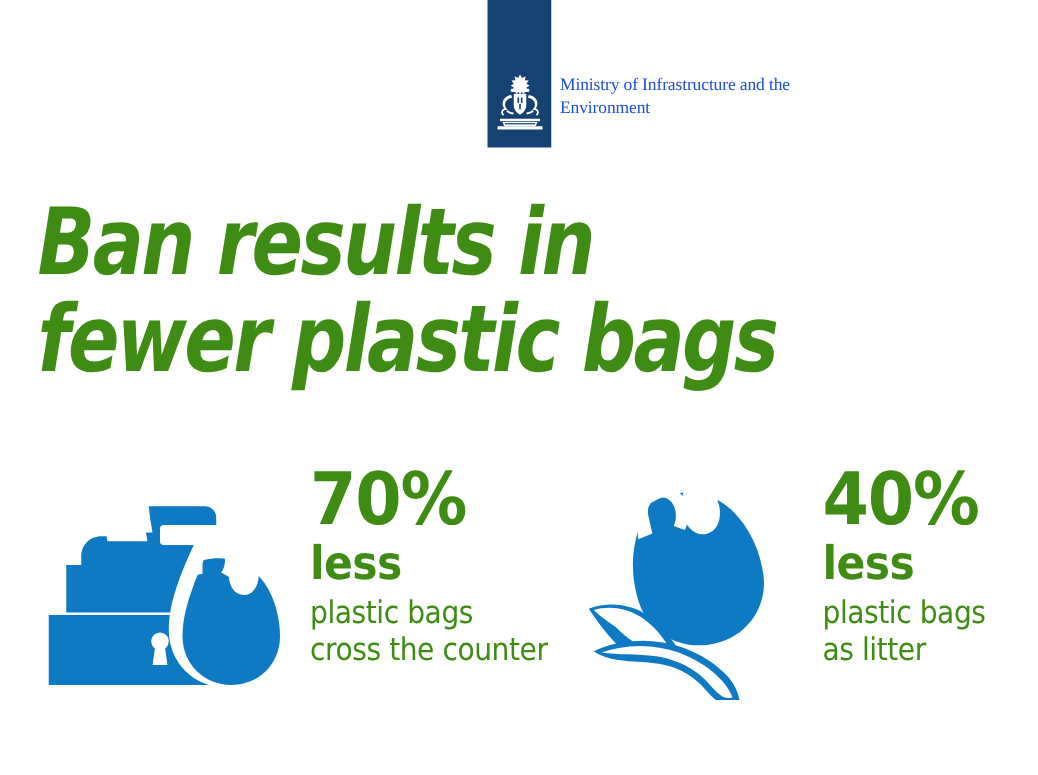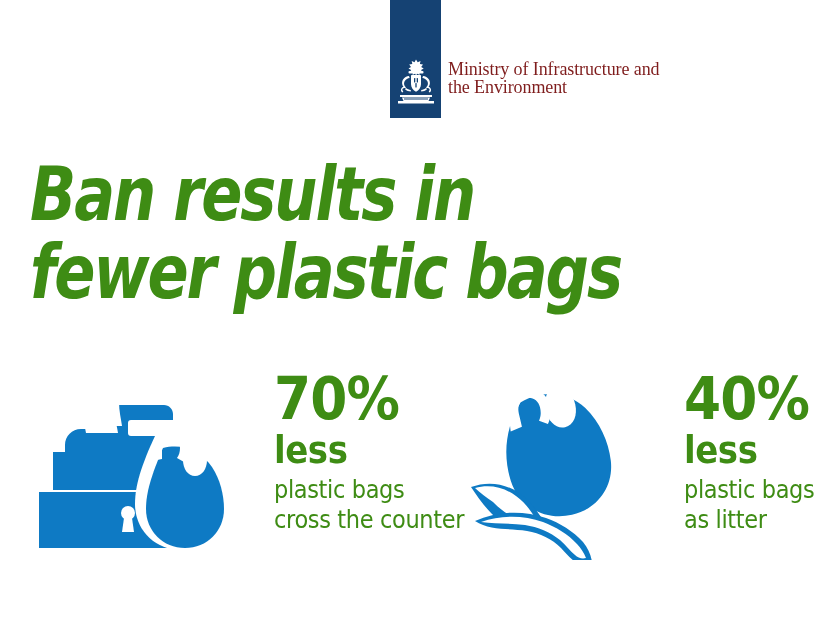--- a/index.html
+++ b/index.html
@@ -38,23 +38,23 @@
     top: 58px;
     width: 44px;
     height: 48px;
   }
   #ministry-name {
     position: absolute;
     left: 58px;
     top: 60px;
     width: 230px;
     font-family: "Liberation Serif", serif;
-    font-size: 18px;
+    font-size: 14px;
     line-height: 18px;
-    color: #7f1d1d;
+    color: #1d4ed8;
     letter-spacing: -0.1px;
   }
 
   
   #headline {
     position: absolute;
     left: 30px;
     top: 155px;
     width: 680px;
     color: #3e8c14;
@@ -80,21 +80,20 @@
   #stat-right { left: 465px; width: 375px; }
 
   .stat-icon {
     position: absolute;
     left: 0;
     top: 0;
   }
   .stat-text {
     position: absolute;
     top: 0;
-    margin-left: 26px;
   }
   #stat-left  .stat-text { left: 213px; }
   #stat-right .stat-text { left: 193px; }
 
   .stat-pct {
     display: block;
     color: #3e8c14;
     font-family: "DejaVu Sans", sans-serif;
     font-weight: bold;
     font-size: 58px;

